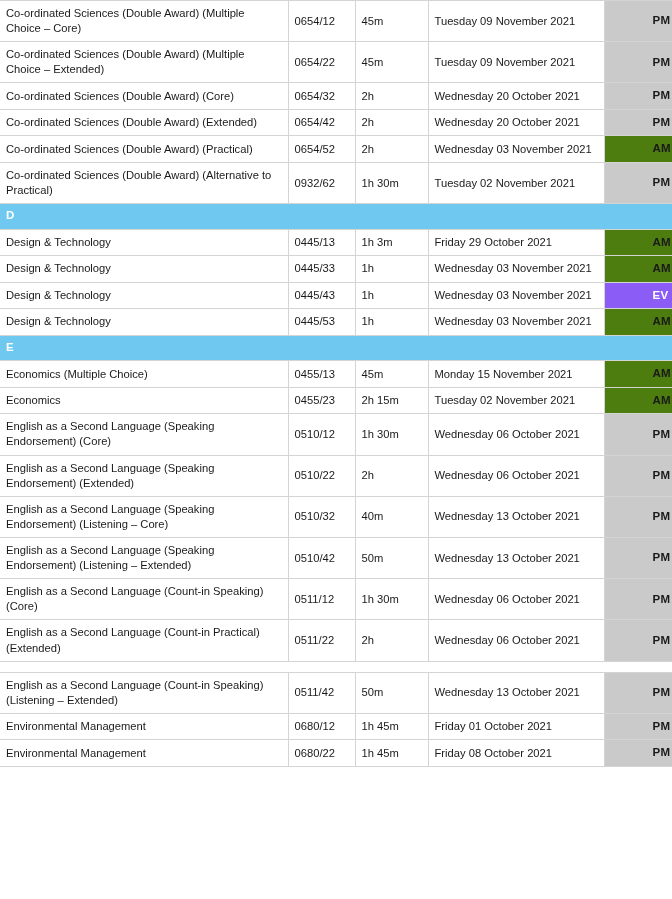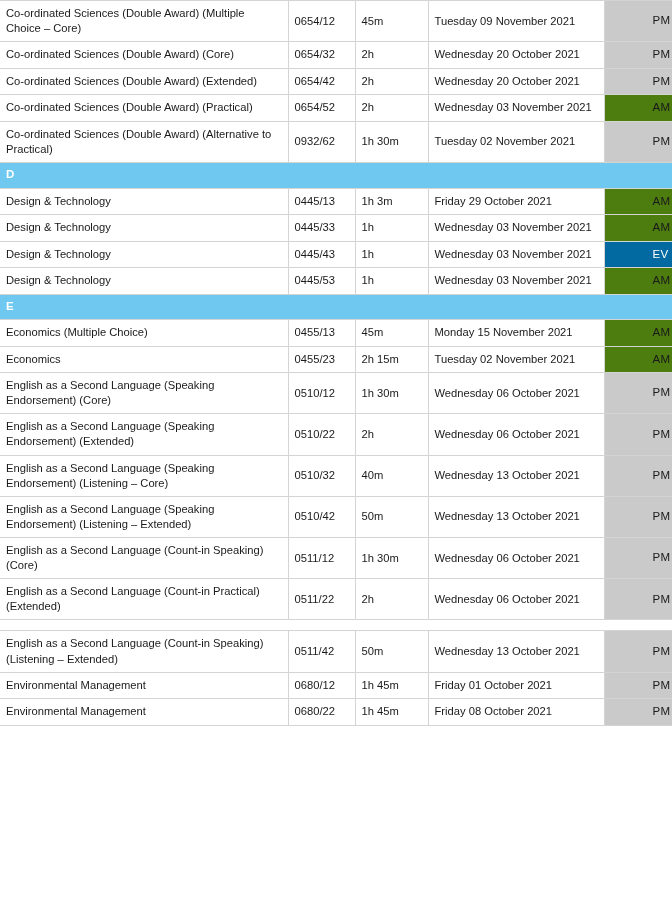--- a/index.html
+++ b/index.html
@@ -48,28 +48,28 @@
     font-weight: bold;
     font-size: 11.5px;
     padding: 4px 6px 5px 6px;
     height: 14px;
     letter-spacing: 0.2px;
   }
 
   
   td.cell-session {
     text-align: center;
-    font-weight: normal;
+    font-weight: bold;
     font-size: 11.5px;
     letter-spacing: 0.3px;
     padding-left: 48px;
   }
   td.cell-session.session-am { background: #4d7c0f; color: #1a1a1a; }
   td.cell-session.session-pm { background: #cacaca; color: #1a1a1a; }
-  td.cell-session.session-ev { background: #0369a1; color: #ffffff; }
+  td.cell-session.session-ev { background: #8b5cf6; color: #ffffff; }
 
   
   tr.gap-row td {
     border: none;
     background: #ffffff;
     padding: 0;
     height: 10px;
     line-height: 10px;
     font-size: 0;
   }
@@ -89,20 +89,27 @@
   </colgroup>
   <tbody>
       <tr class="data-row">
         <td class="cell-syllabus">Co-ordinated Sciences (Double Award) (Multiple Choice – Core)</td>
         <td class="cell-code">0654/12</td>
         <td class="cell-duration">45m</td>
         <td class="cell-date">Tuesday 09 November 2021</td>
         <td class="cell-session session-pm">PM</td>
       </tr>
       <tr class="data-row">
+        <td class="cell-syllabus">Co-ordinated Sciences (Double Award) (Multiple Choice – Extended)</td>
+        <td class="cell-code">0654/22</td>
+        <td class="cell-duration">45m</td>
+        <td class="cell-date">Tuesday 09 November 2021</td>
+        <td class="cell-session session-pm">PM</td>
+      </tr>
+      <tr class="data-row">
         <td class="cell-syllabus">Co-ordinated Sciences (Double Award) (Core)</td>
         <td class="cell-code">0654/32</td>
         <td class="cell-duration">2h</td>
         <td class="cell-date">Wednesday 20 October 2021</td>
         <td class="cell-session session-pm">PM</td>
       </tr>
       <tr class="data-row">
         <td class="cell-syllabus">Co-ordinated Sciences (Double Award) (Extended)</td>
         <td class="cell-code">0654/42</td>
         <td class="cell-duration">2h</td>

